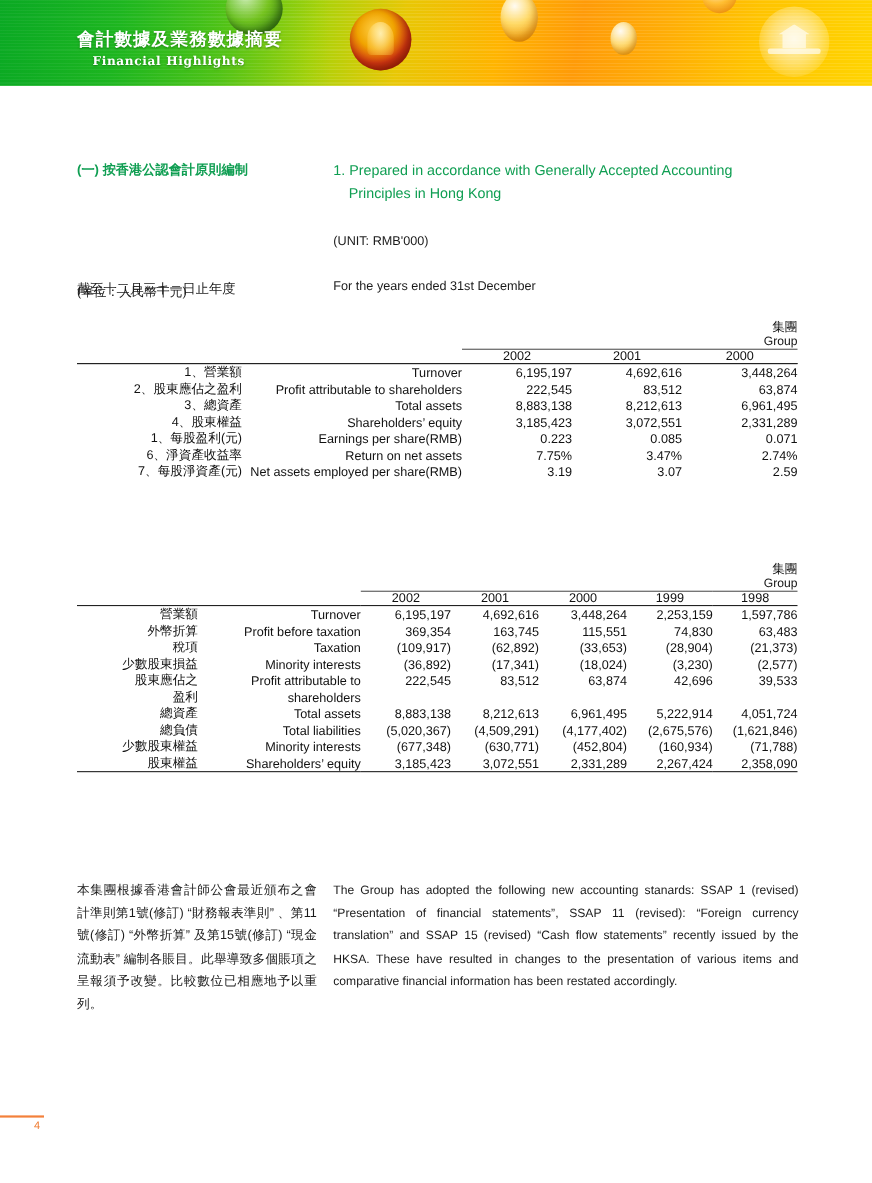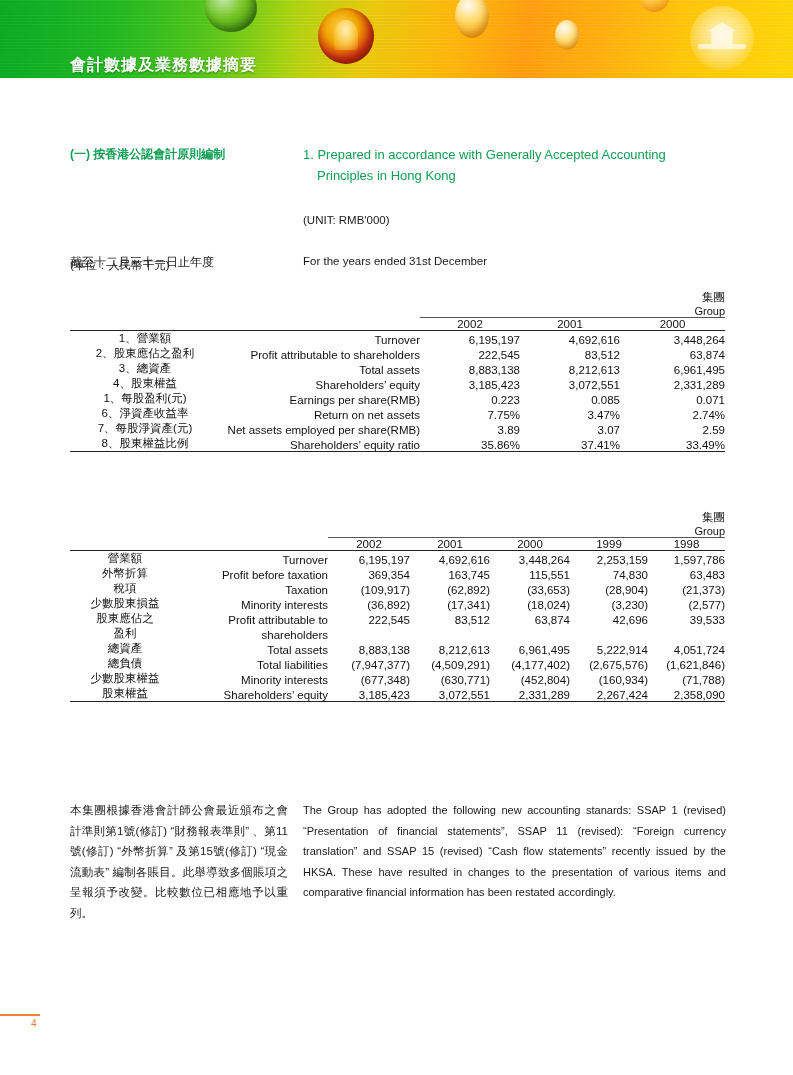--- a/index.html
+++ b/index.html
@@ -116,29 +116,28 @@
     background: rgba(255,255,255,0.62);
     border-radius: 2px;
   }
 
   .banner-titles {
     position: absolute;
     left: 70px; top: 28px;
     z-index: 5;
   }
   .banner-title-cn {
-    font-family: Liberation Serif, serif;
+    font-family: Liberation Mono, monospace;
     font-size: 16px;
     font-weight: bold;
     color: #ffffff;
     letter-spacing: 1px;
     line-height: 18px;
     text-shadow: 0 1px 2px rgba(0,80,0,0.55);
     white-space: nowrap;
-    margin-top: 28px;
   }
   .banner-title-en {
     font-family: "DejaVu Serif", "Liberation Serif", serif;
     font-size: 11px;
     font-weight: bold;
     color: #ffffff;
     letter-spacing: 0.6px;
     line-height: 14px;
     margin-top: 3px;
     margin-left: 14px;
@@ -229,21 +228,21 @@
     padding: 3px 0 4px 0;
   }
   .num {
     text-align: right;
     font-size: 11.5px;
     padding: 4px 0 4px 0;
   }
   .lbl-cn {
     font-size: 11.5px;
     padding: 4px 0 4px 0;
-    text-align: center;
+    text-align: right;
   }
   .lbl-en {
     font-size: 11.5px;
     padding: 4px 0 4px 0;
     text-align: right;
   }
   .rule-thin { border-bottom: 1px solid #555; }
   .rule-thick-bot { border-bottom: 1.6px solid #222; }
   .sub-indent { padding-left: 16px; }
 
@@ -385,30 +384,23 @@
       <tr>
         <td class="lbl-cn">6、淨資產收益率</td>
         <td class="lbl-en">Return on net assets</td>
         <td class="num">7.75%</td>
         <td class="num">3.47%</td>
         <td class="num">2.74%</td>
       </tr>
       <tr>
         <td class="lbl-cn">7、每股淨資產(元)</td>
         <td class="lbl-en">Net assets employed per share(RMB)</td>
-        <td class="num">3.89</td>
+        <td class="num">3.19</td>
         <td class="num">3.07</td>
         <td class="num">2.59</td>
-      </tr>
-      <tr>
-        <td class="lbl-cn rule-thick-bot">8、股東權益比例</td>
-        <td class="lbl-en rule-thick-bot">Shareholders’ equity ratio</td>
-        <td class="num rule-thick-bot">35.86%</td>
-        <td class="num rule-thick-bot">37.41%</td>
-        <td class="num rule-thick-bot">33.49%</td>
       </tr>
     </tbody>
   </table>
 
   <table class="fin" id="table2">
     <colgroup>
       <col style="width:110px">
       <col style="width:148px">
       <col style="width:82px">
       <col style="width:80px">
@@ -497,21 +489,21 @@
         <td class="lbl-en">Total assets</td>
         <td class="num">8,883,138</td>
         <td class="num">8,212,613</td>
         <td class="num">6,961,495</td>
         <td class="num">5,222,914</td>
         <td class="num">4,051,724</td>
       </tr>
       <tr>
         <td class="lbl-cn">總負債</td>
         <td class="lbl-en">Total liabilities</td>
-        <td class="num">(7,947,377)</td>
+        <td class="num">(5,020,367)</td>
         <td class="num">(4,509,291)</td>
         <td class="num">(4,177,402)</td>
         <td class="num">(2,675,576)</td>
         <td class="num">(1,621,846)</td>
       </tr>
       <tr>
         <td class="lbl-cn">少數股東權益</td>
         <td class="lbl-en">Minority interests</td>
         <td class="num">(677,348)</td>
         <td class="num">(630,771)</td>

